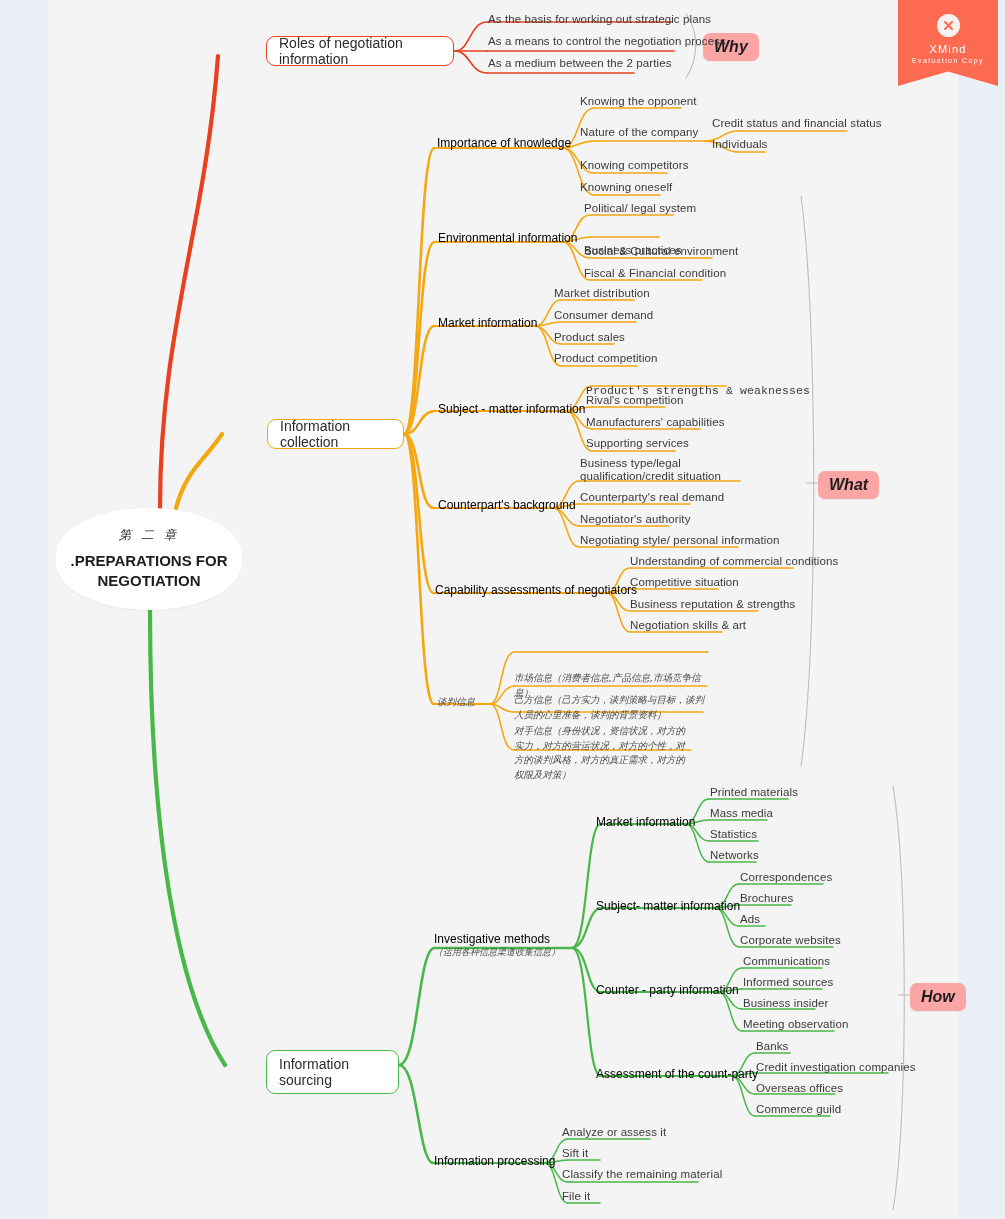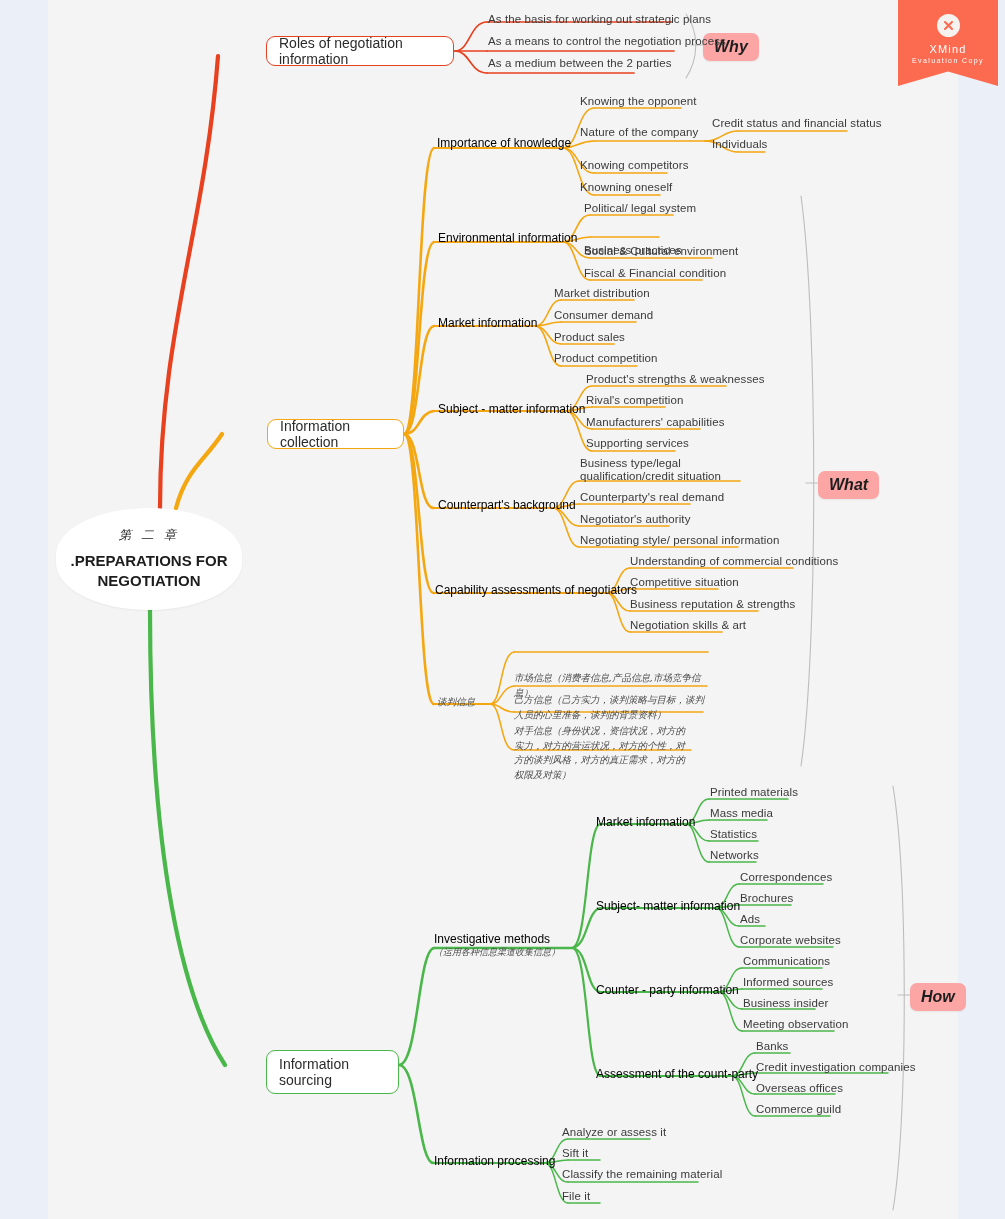--- a/index.html
+++ b/index.html
@@ -287,21 +287,21 @@
   <div class="node leaf" style="left:584px;top:202px;">Political/ legal system</div>
   <div class="node leaf" style="left:584px;top:224px;margin-top:20px;">Business practices</div>
   <div class="node leaf" style="left:584px;top:245px;">Social &amp; Cultural environment</div>
   <div class="node leaf" style="left:584px;top:267px;">Fiscal &amp; Financial condition</div>
 
   <div class="node leaf" style="left:554px;top:287px;">Market distribution</div>
   <div class="node leaf" style="left:554px;top:309px;">Consumer demand</div>
   <div class="node leaf" style="left:554px;top:331px;">Product sales</div>
   <div class="node leaf" style="left:554px;top:352px;">Product competition</div>
 
-  <div class="node leaf" style="left:586px;top:373px;">Product's strengths &amp; weaknesses</div>
+  <div class="node leaf" style="left:586px;top:384px;font-family:Liberation Mono, monospace;">Product's strengths &amp; weaknesses</div>
   <div class="node leaf" style="left:586px;top:394px;">Rival's competition</div>
   <div class="node leaf" style="left:586px;top:416px;">Manufacturers' capabilities</div>
   <div class="node leaf" style="left:586px;top:437px;">Supporting services</div>
 
   <div class="node leaf wrap" style="left:580px;top:457px;width:165px;">Business type/legal qualification/credit situation</div>
   <div class="node leaf" style="left:580px;top:491px;">Counterparty's real demand</div>
   <div class="node leaf" style="left:580px;top:513px;">Negotiator's authority</div>
   <div class="node leaf" style="left:580px;top:534px;">Negotiating style/ personal information</div>
 
   <div class="node leaf" style="left:630px;top:555px;">Understanding of commercial conditions</div>

